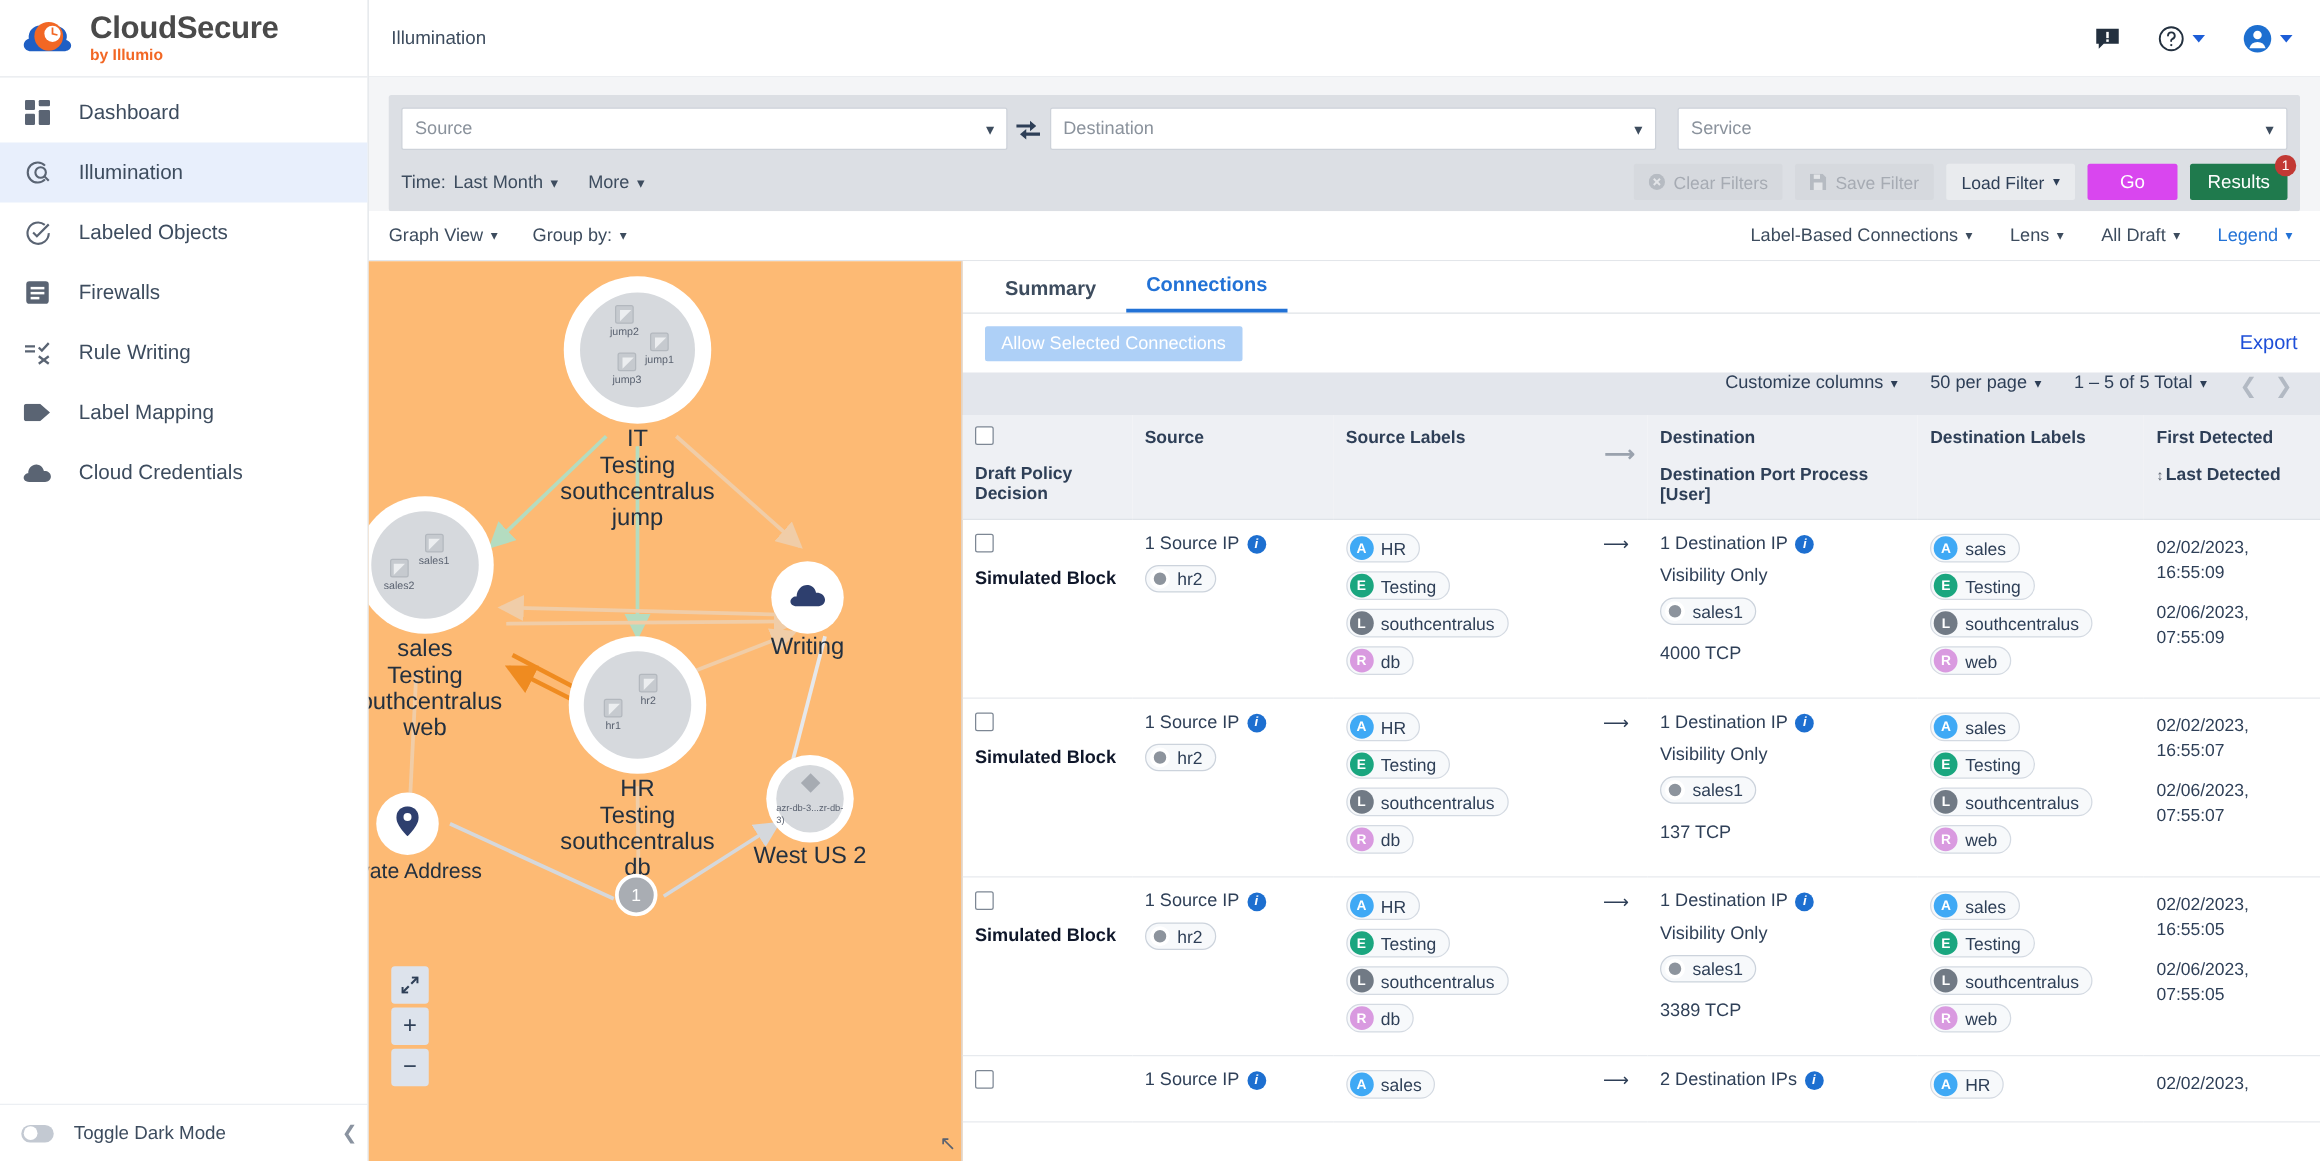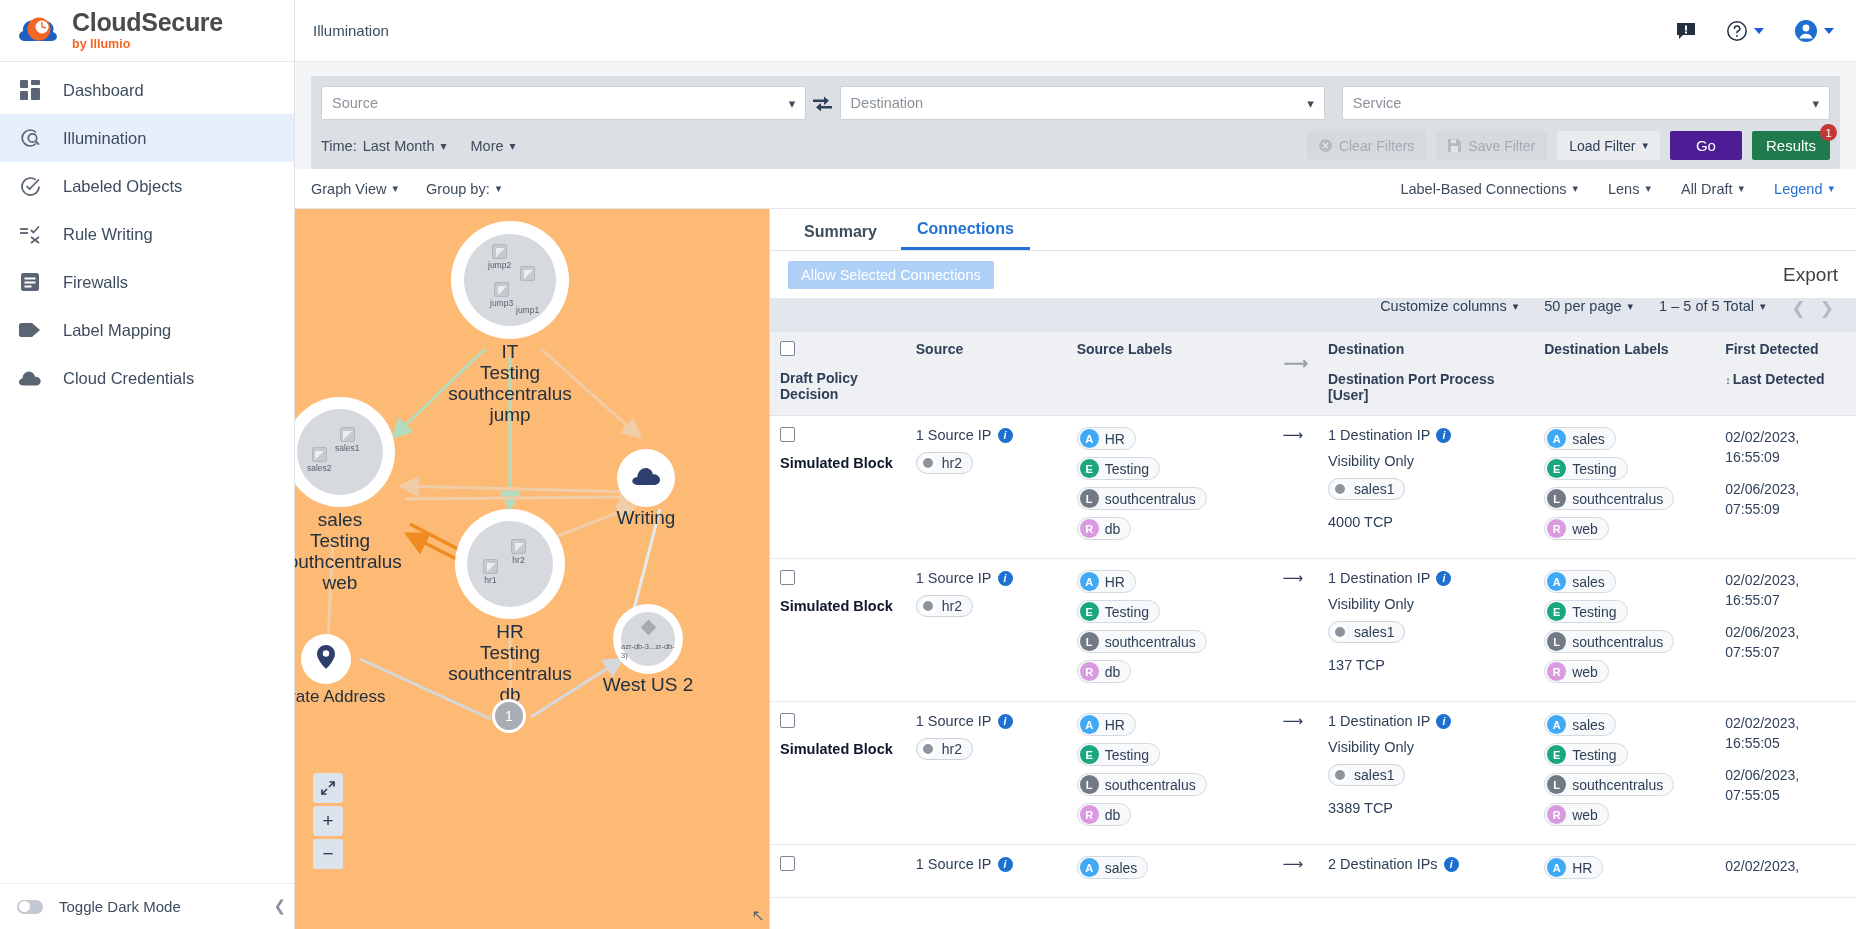--- a/index.html
+++ b/index.html
@@ -82,21 +82,21 @@
   .f2item { display:flex; align-items:center; gap:6px; color:#3d4c5e; cursor:pointer; margin-right: 24px;}
   .f2item .chev{font-size:12px;color:#3d4c5e;}
   .f2right { margin-left: auto; display:flex; align-items:center; gap: 10px; }
   .btn {
     height: 29px; padding: 0 12px; border-radius: 2px; font-size: 14px;
     display:flex; align-items:center; gap:7px; cursor:pointer; border:none;
     font-family: "Liberation Sans", sans-serif;
   }
   .btn-ghost { background: #d6d9de; color: #a6abb3; }
   .btn-load { background: #e9ebee; color: #2e3f57; }
-  .btn-go { background: #4c1d95; color: #fff; padding: 0 26px; font-size:15px; }
+  .btn-go { background: #d946ef; color: #fff; padding: 0 26px; font-size:15px; }
   .btn-results { background: #1f7a4d; color: #fff; padding: 0 14px; font-size:15px; position: relative; }
   .badge {
     position: absolute; top: -7px; right: -7px; background: #c23934; color: #fff;
     width: 17px; height: 17px; border-radius: 50%; font-size: 11px;
     display:flex; align-items:center; justify-content:center;
   }
 
   
   .graphbar {
     height: 40px; display: flex; align-items: center; font-size: 14.5px;
@@ -144,21 +144,21 @@
     display:flex;align-items:center;justify-content:center;font-size:14px;border:3px solid #fff;
   }
 
   
   .tablepanel { flex: 1 1 auto; display:flex; flex-direction:column; min-width:0; background:#fff; }
   .tabs { display:flex; align-items:flex-end; height: 42px; border-bottom:1px solid #dfe3e8; padding-left: 18px; gap: 8px; flex:0 0 42px;font-weight:bold;}
   .tab { padding: 0 16px 9px 16px; font-size:16px; color:#3d4c5e; cursor:pointer; }
   .tab.active { color:#2272d6; border-bottom:3px solid #2272d6; }
   .actionrow { height: 47px; display:flex; align-items:center; padding: 0 18px; flex:0 0 47px; }
   .btn-allow { background:#aed0f7; color:#fff; height:28px; padding:0 13px; border-radius:2px; font-size:14.5px; display:flex;align-items:center;cursor:pointer;}
-  .btn-export { margin-left:auto; color:#404040; font-size:19px; cursor:pointer;}
+  .btn-export { margin-left:auto; color:#1d4ed8; font-size:16px; cursor:pointer;}
   .pagerow {
     height: 34px; background:#e3e6ec; display:flex; align-items:flex-start; justify-content:flex-end;
     gap: 26px; padding-right: 22px; font-size:14.5px; color:#2e3f57; flex:0 0 34px;
   }
   .pagerow .pitem{display:flex;align-items:center;gap:6px;cursor:pointer;}
   .pagearrows{display:flex;gap:14px;color:#b2b9c3;font-size:17px;}
   .tablescroll{flex:1 1 auto;overflow:hidden;position:relative;}
   table.conn { width:100%; border-collapse: collapse; table-layout: fixed; }
   table.conn thead th {
     background:#eef0f4; font-size:14px; font-weight:bold; color:#2e3f57; text-align:left;
@@ -248,41 +248,41 @@
           <svg width="21" height="21" viewBox="0 0 21 21" fill="none" stroke="#5a6473" stroke-width="1.7">
             <path d="M19 10.5a8.5 8.5 0 1 1-3.2-6.6"></path>
               <path d="M6.5 10 L9.5 13 L19 3.5"></path>
           </svg>
         </span>
         <span class="navlabel">Labeled Objects</span>
       </div>
 
       <div class="navitem">
         <span class="navicon">
+          <svg width="20" height="20" viewBox="0 0 20 20">
+              <rect x="1" y="1" width="18" height="18" rx="2.5" fill="#5a6473"></rect>
+          <rect x="4.5" y="5.5" width="11" height="2" fill="#fff"></rect>
+              <rect x="4.5" y="9.5" width="11" height="2" fill="#fff"></rect>
+          <rect x="4.5" y="13.5" width="7" height="2" fill="#fff"></rect>
+            </svg>
+        </span>
+        <span class="navlabel">Firewalls</span>
+      </div>
+
+      <div class="navitem">
+        <span class="navicon">
           <svg width="22" height="20" viewBox="0 0 22 20" stroke="#5a6473" stroke-width="1.8" fill="none">
             <path d="M1 5 H9"></path>
               <path d="M1 9 H9"></path>
               <path d="M12 6 L14.5 8.5 L20 2.5"></path>
               <path d="M12 13 L20 19"></path>
               <path d="M20 13 L12 19"></path>
           </svg>
         </span>
         <span class="navlabel">Rule Writing</span>
-      </div>
-
-      <div class="navitem">
-        <span class="navicon">
-          <svg width="20" height="20" viewBox="0 0 20 20">
-              <rect x="1" y="1" width="18" height="18" rx="2.5" fill="#5a6473"></rect>
-          <rect x="4.5" y="5.5" width="11" height="2" fill="#fff"></rect>
-              <rect x="4.5" y="9.5" width="11" height="2" fill="#fff"></rect>
-          <rect x="4.5" y="13.5" width="7" height="2" fill="#fff"></rect>
-            </svg>
-        </span>
-        <span class="navlabel">Firewalls</span>
       </div>
 
       <div class="navitem">
         <span class="navicon">
           <svg width="22" height="14" viewBox="0 0 22 14" fill="#5a6473">
             <path d="M0 2.5A2.5 2.5 0 0 1 2.5 0H13l8 7-8 7H2.5A2.5 2.5 0 0 1 0 11.5Z"></path>
           </svg>
         </span>
         <span class="navlabel">Label Mapping</span>
       </div>
@@ -475,21 +475,21 @@
           <line x1="365" y1="300" x2="330" y2="435" stroke="#e6e8eb" stroke-width="3"></line>
         </svg>
 
         <div class="gnode" style="left:156px;top:12px;">
           <div class="halo" style="width:118px;height:118px;">
             <div class="inner" style="width:92px;height:92px;">
               <div class="wl" style="left:24px;top:10px;">
                 <span class="sq"></span>
                 <span class="lb">jump2</span>
               </div>
-              <div class="wl" style="left:52px;top:32px;gap:23px;">
+              <div class="wl" style="left:52px;top:32px;">
                 <span class="sq"></span>
                 <span class="lb">jump1</span>
               </div>
               <div class="wl" style="left:26px;top:48px;">
                 <span class="sq"></span>
                 <span class="lb">jump3</span>
               </div>
             </div>
           </div>
           <div class="nodelabel" style="top:120px;white-space:pre-line;">IT

